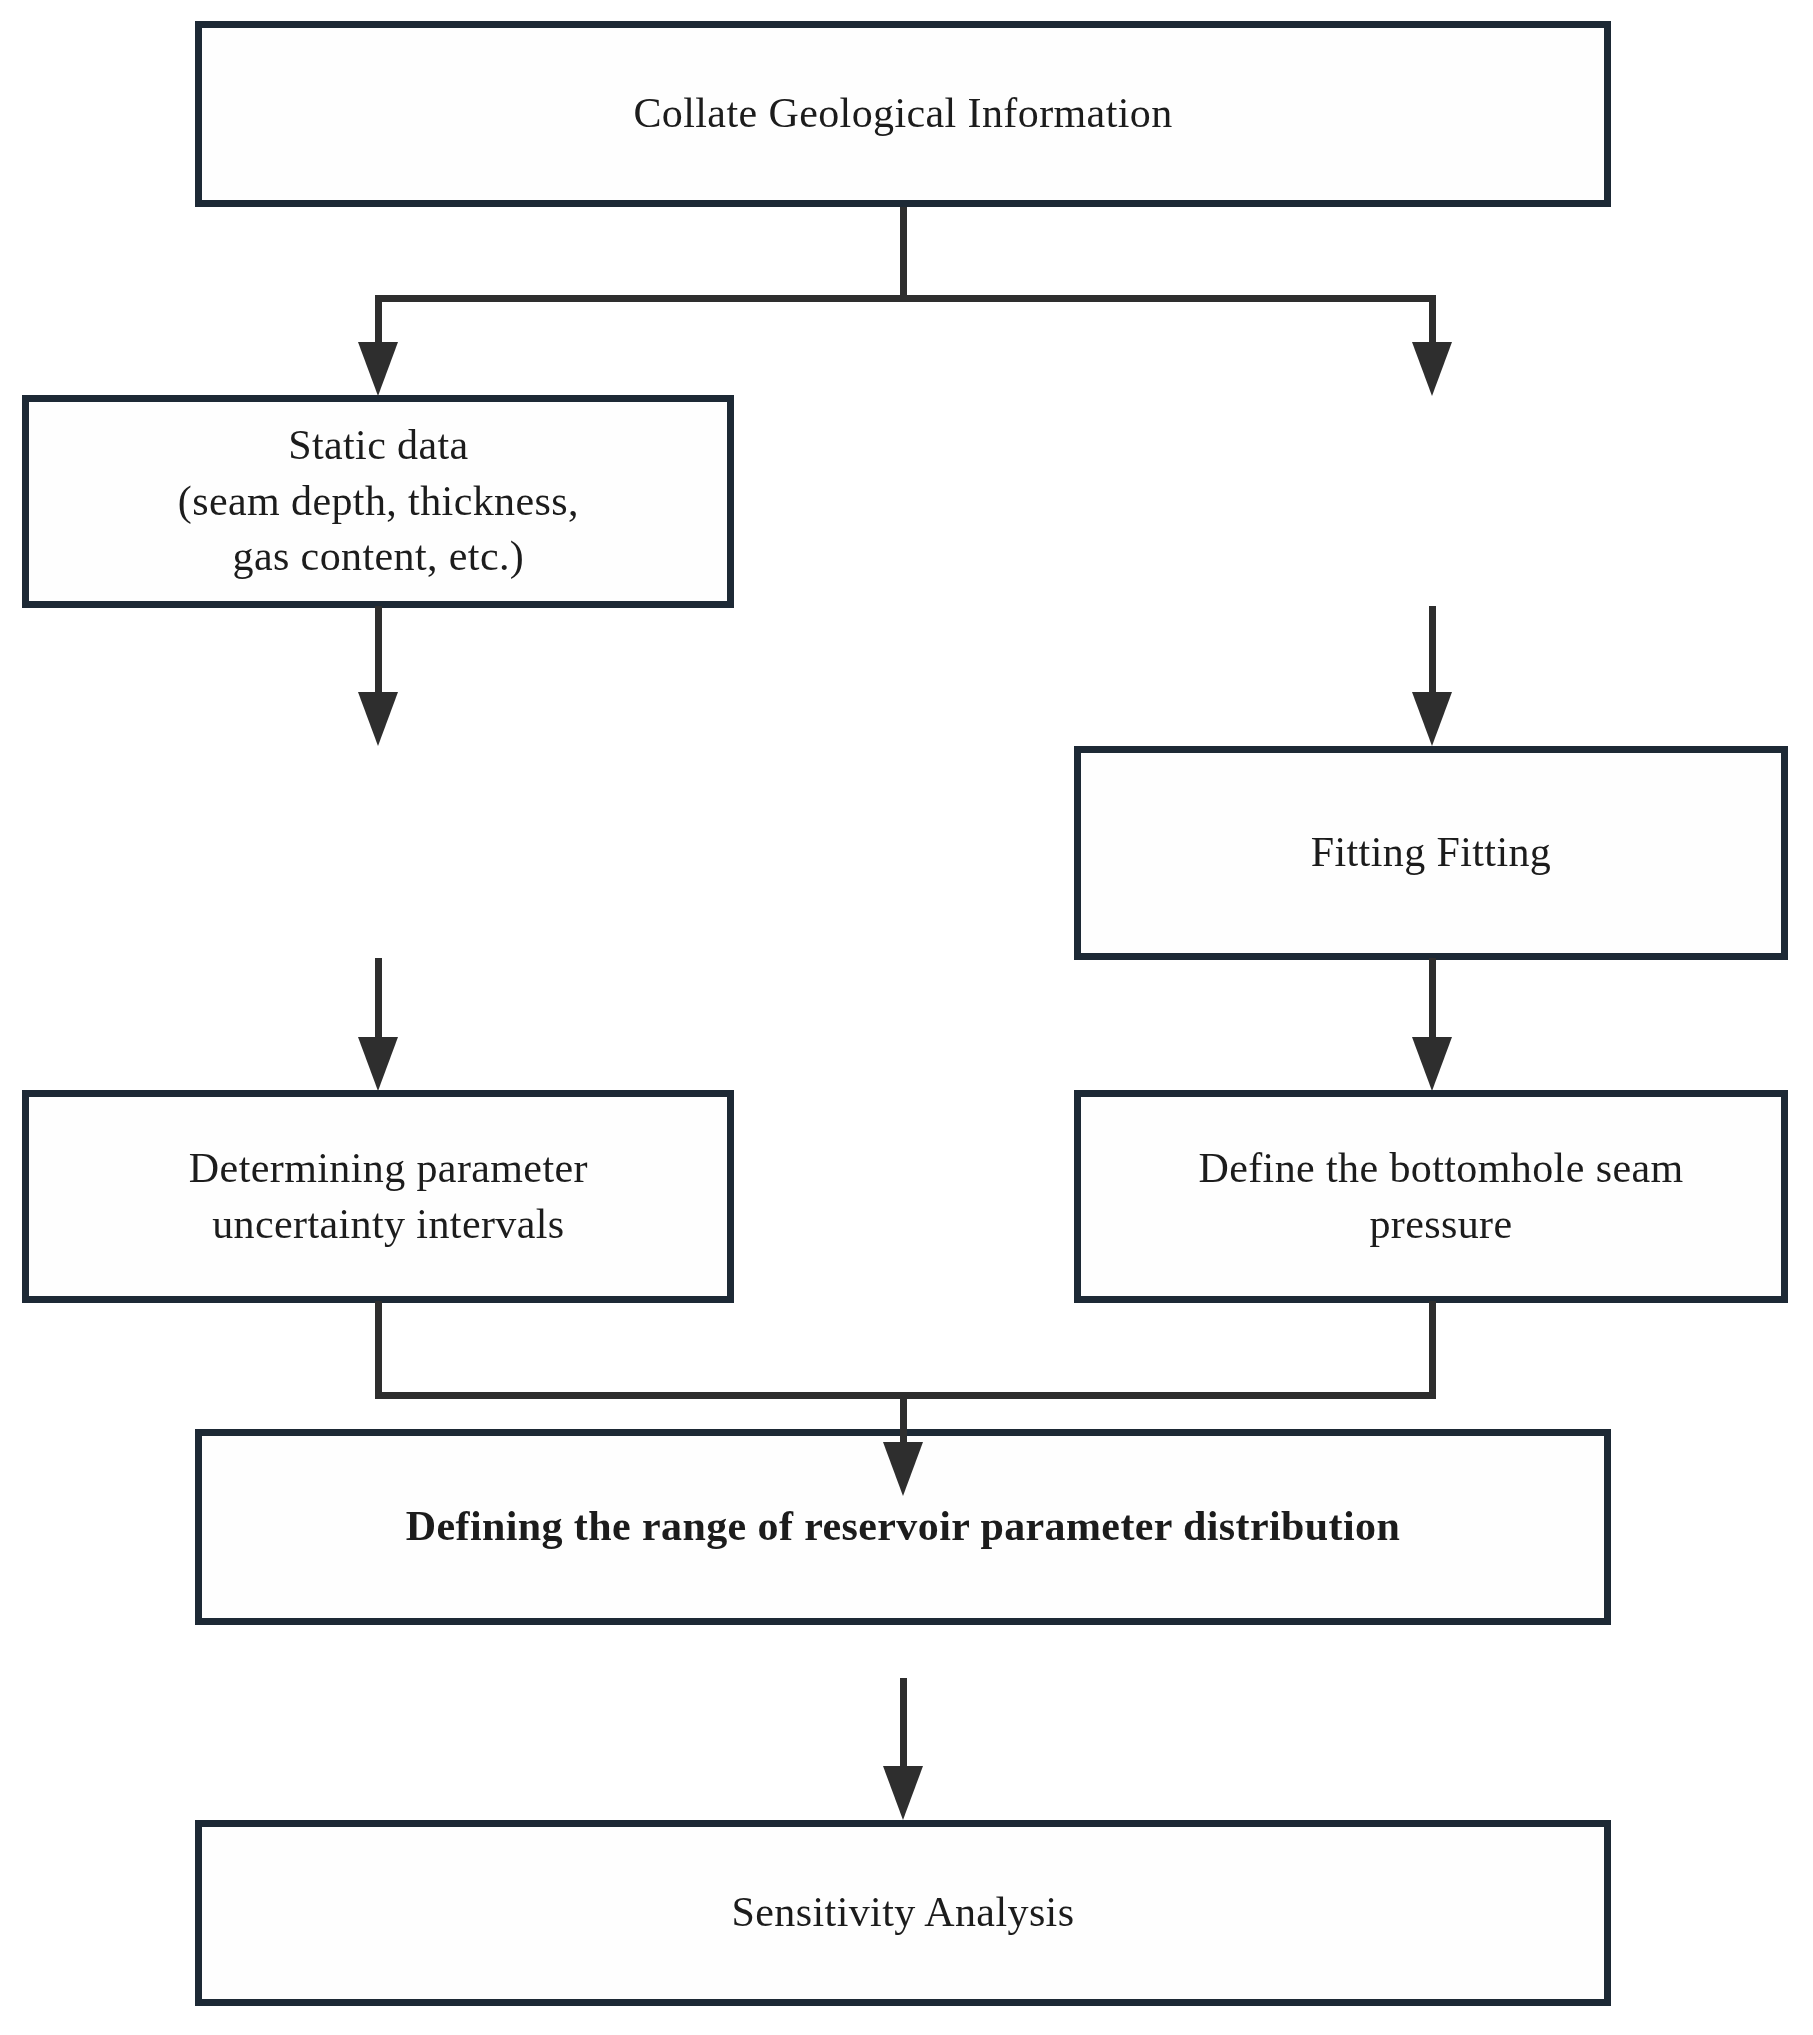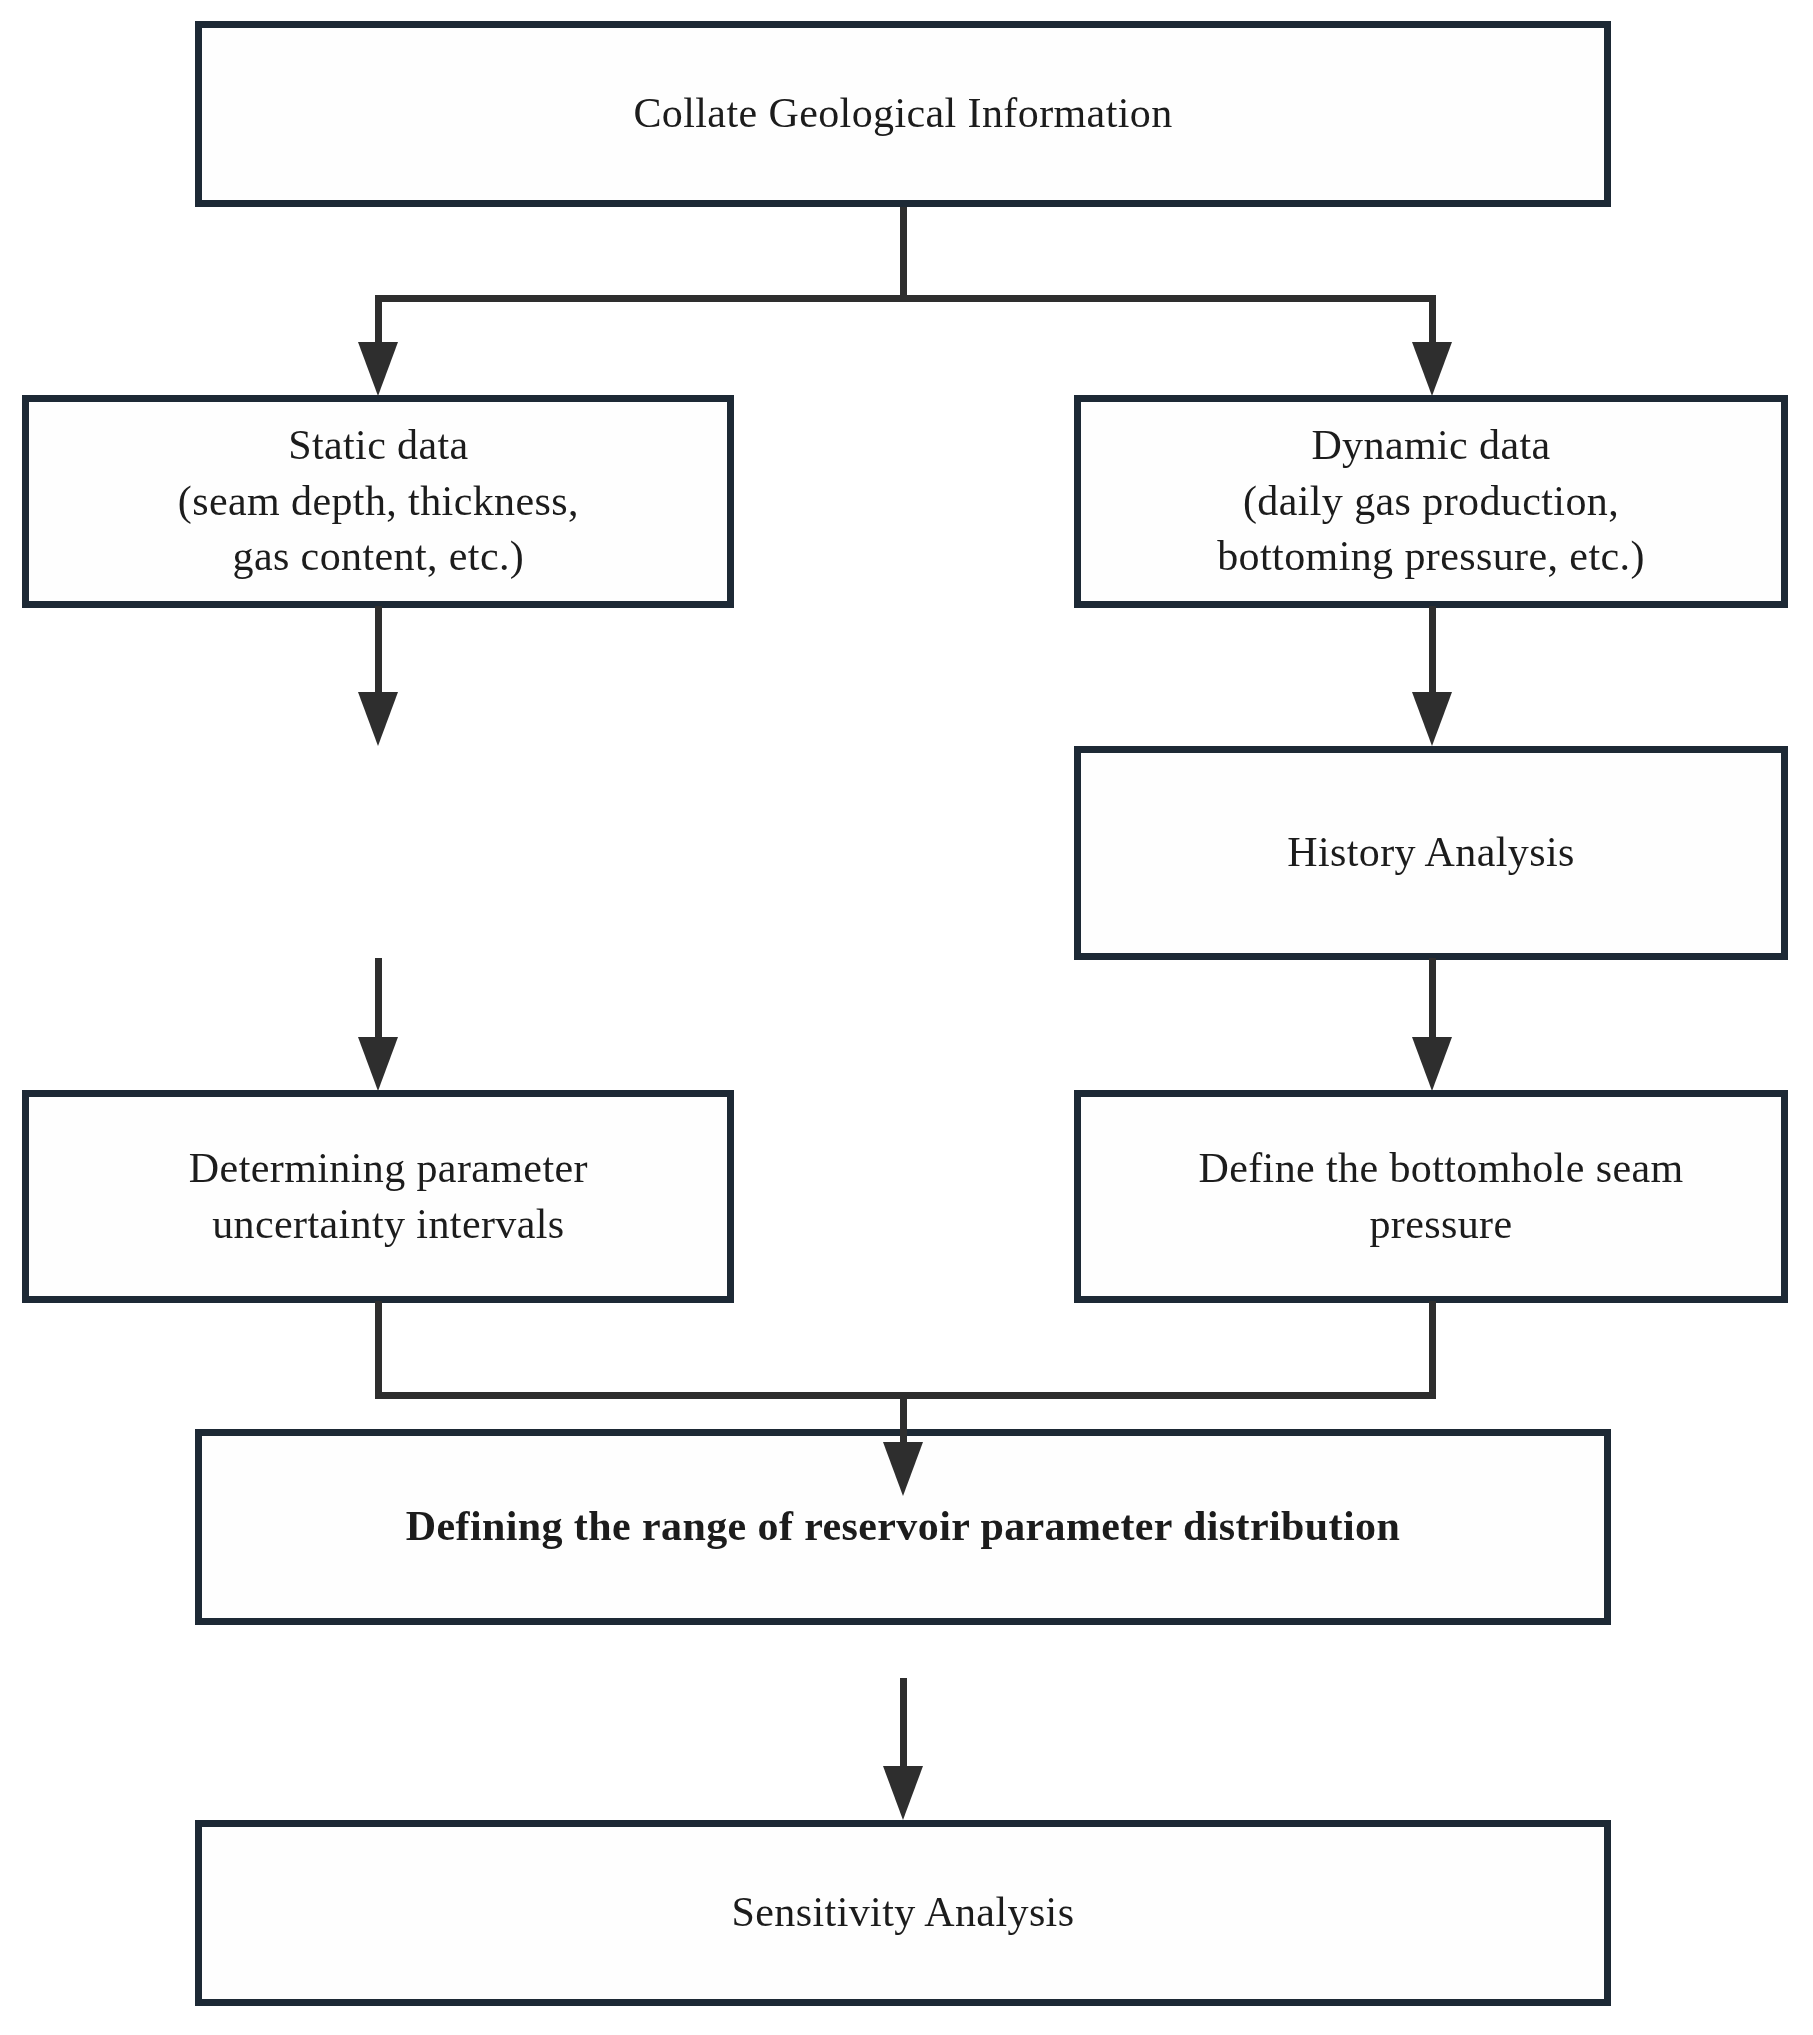--- a/index.html
+++ b/index.html
@@ -70,29 +70,24 @@
   <div class="node col-wide row-top">
     <span class="label">Collate Geological Information</span>
   </div>
 
   <div class="node col-left row-2">
     <span class="label">Static data
 (seam depth, thickness,
 gas content, etc.)</span>
   </div>
 
-  <div class="node col-right row-2">
-    <span class="label">Dynamic data
-(daily gas production,
-bottoming pressure, etc.)</span>
-  </div>
 
 
   <div class="node col-right row-3">
-    <span class="label">History Analysis</span>
+    <span class="label">Fitting Fitting</span>
   </div>
 
   <div class="node col-left row-4">
     <span class="label">Determining parameter
 uncertainty intervals</span>
   </div>
 
   <div class="node col-right row-4">
     <span class="label">Define the bottomhole seam
 pressure</span>

